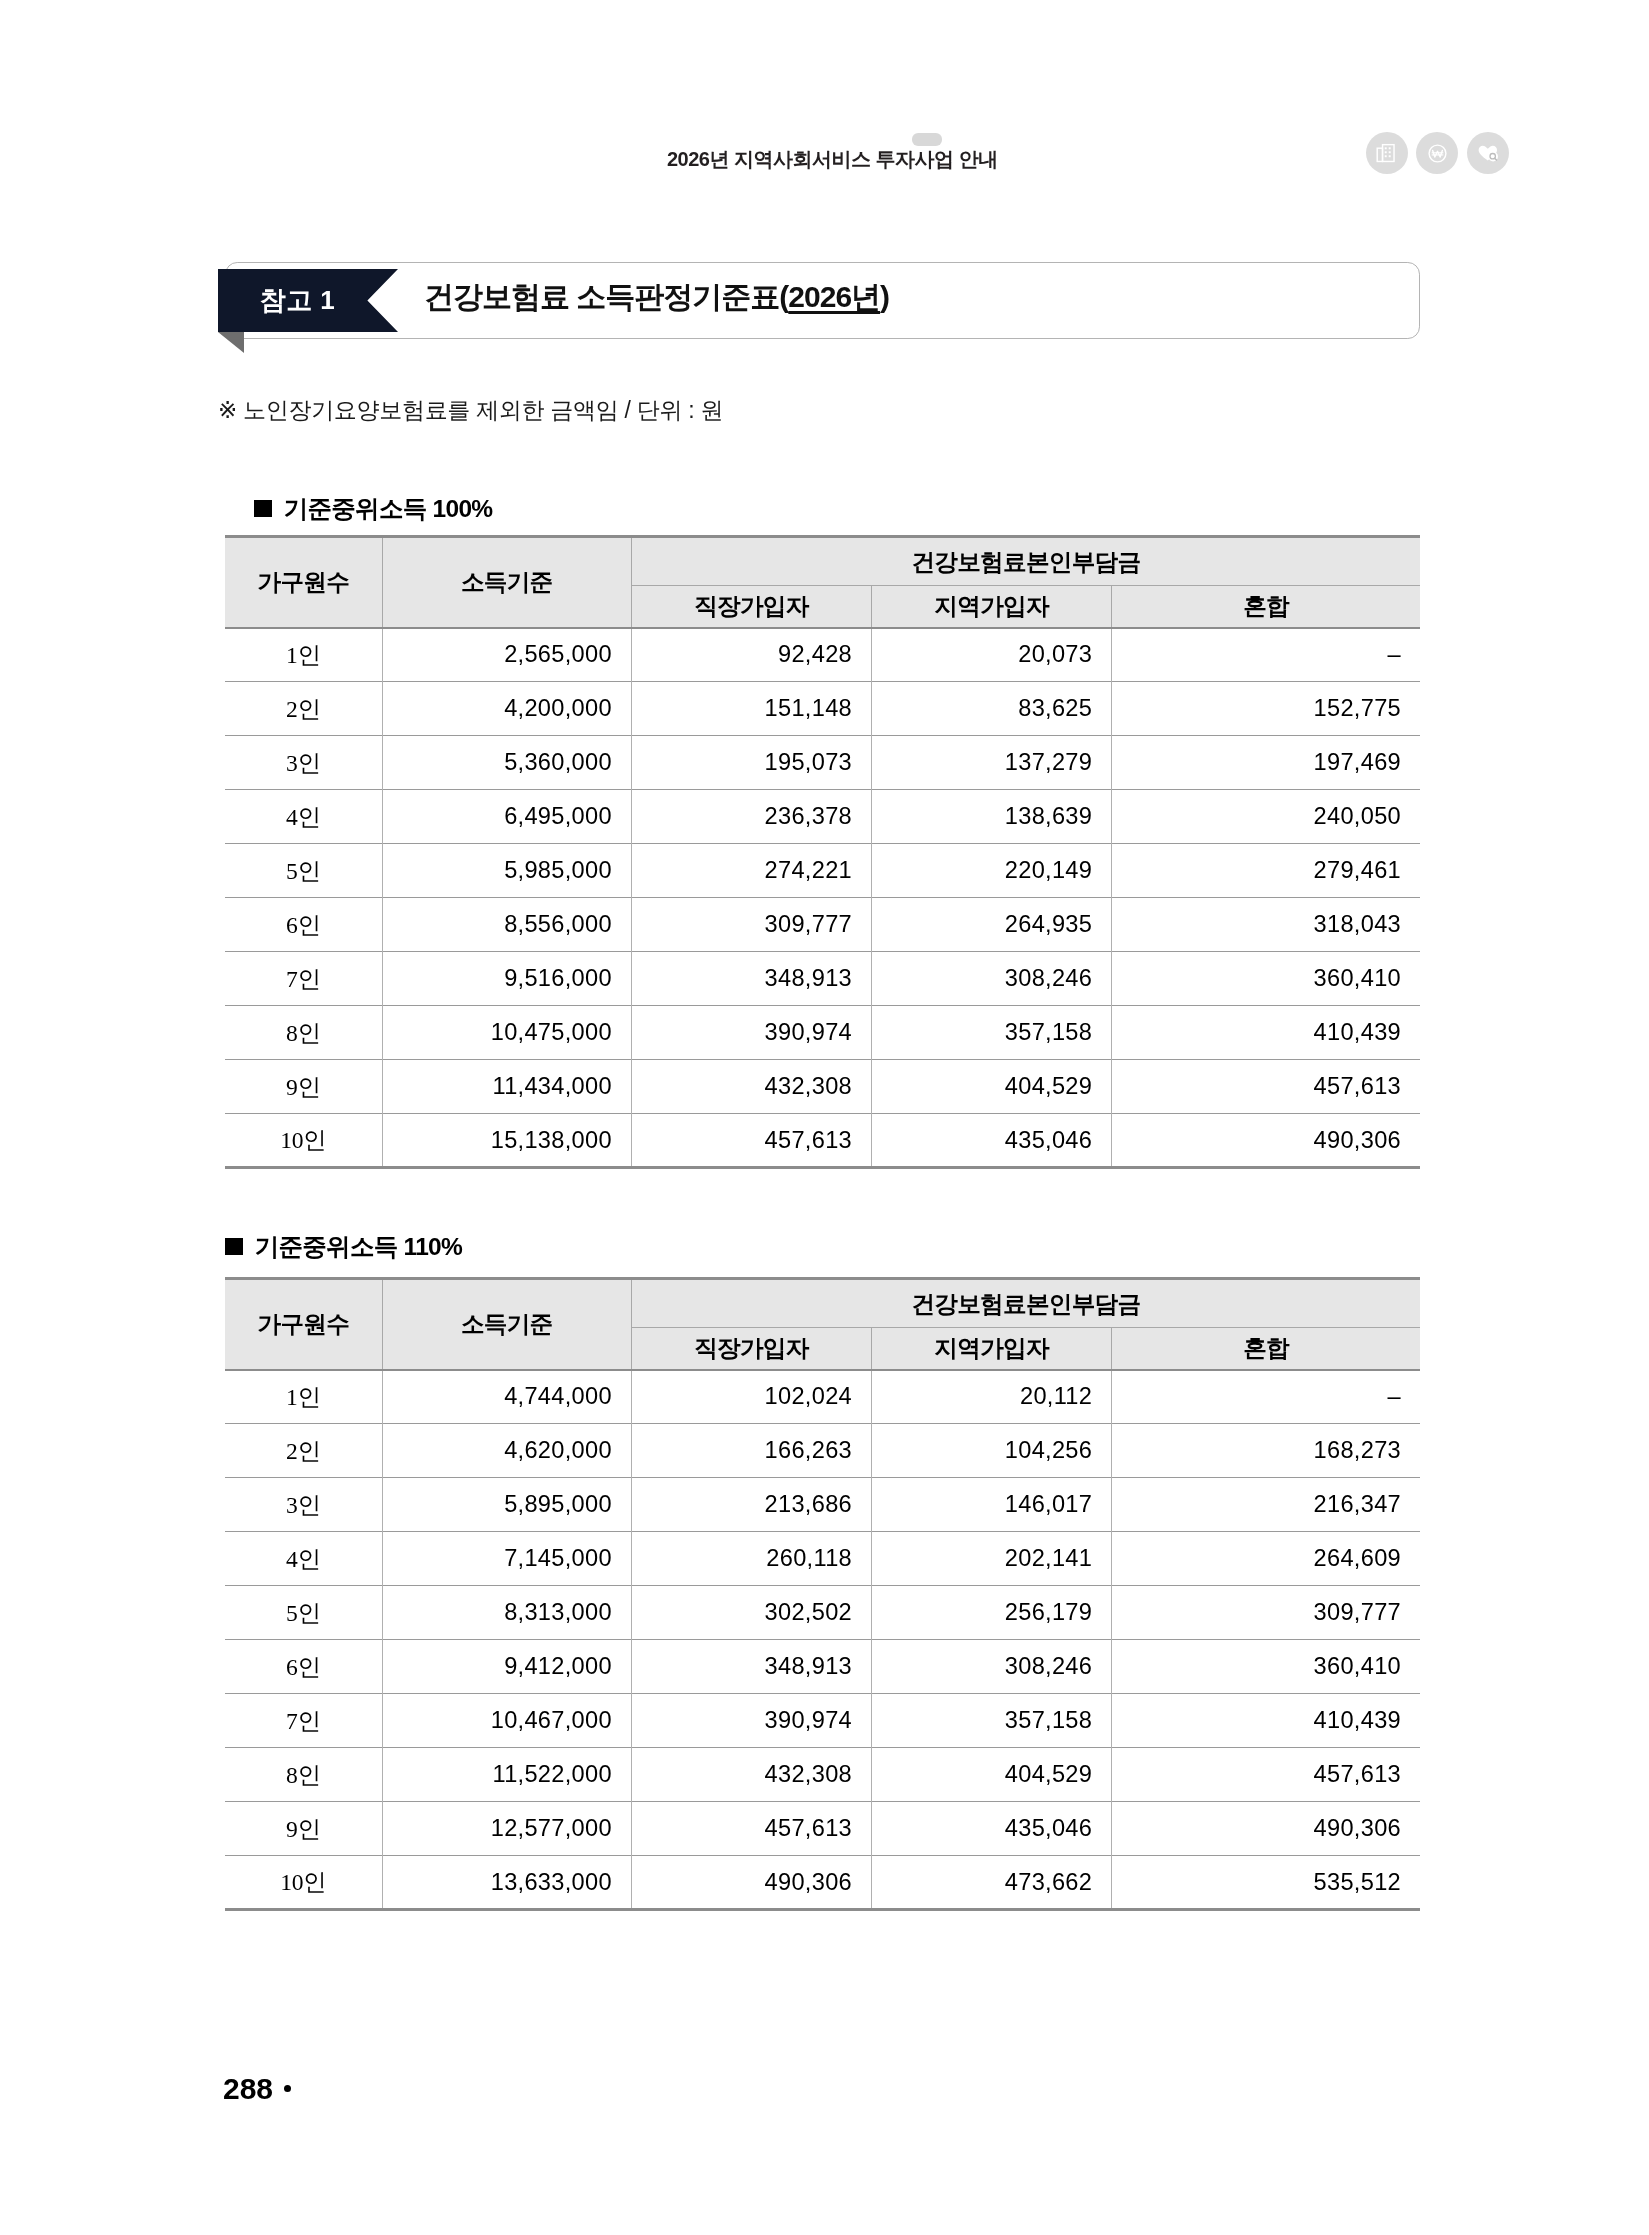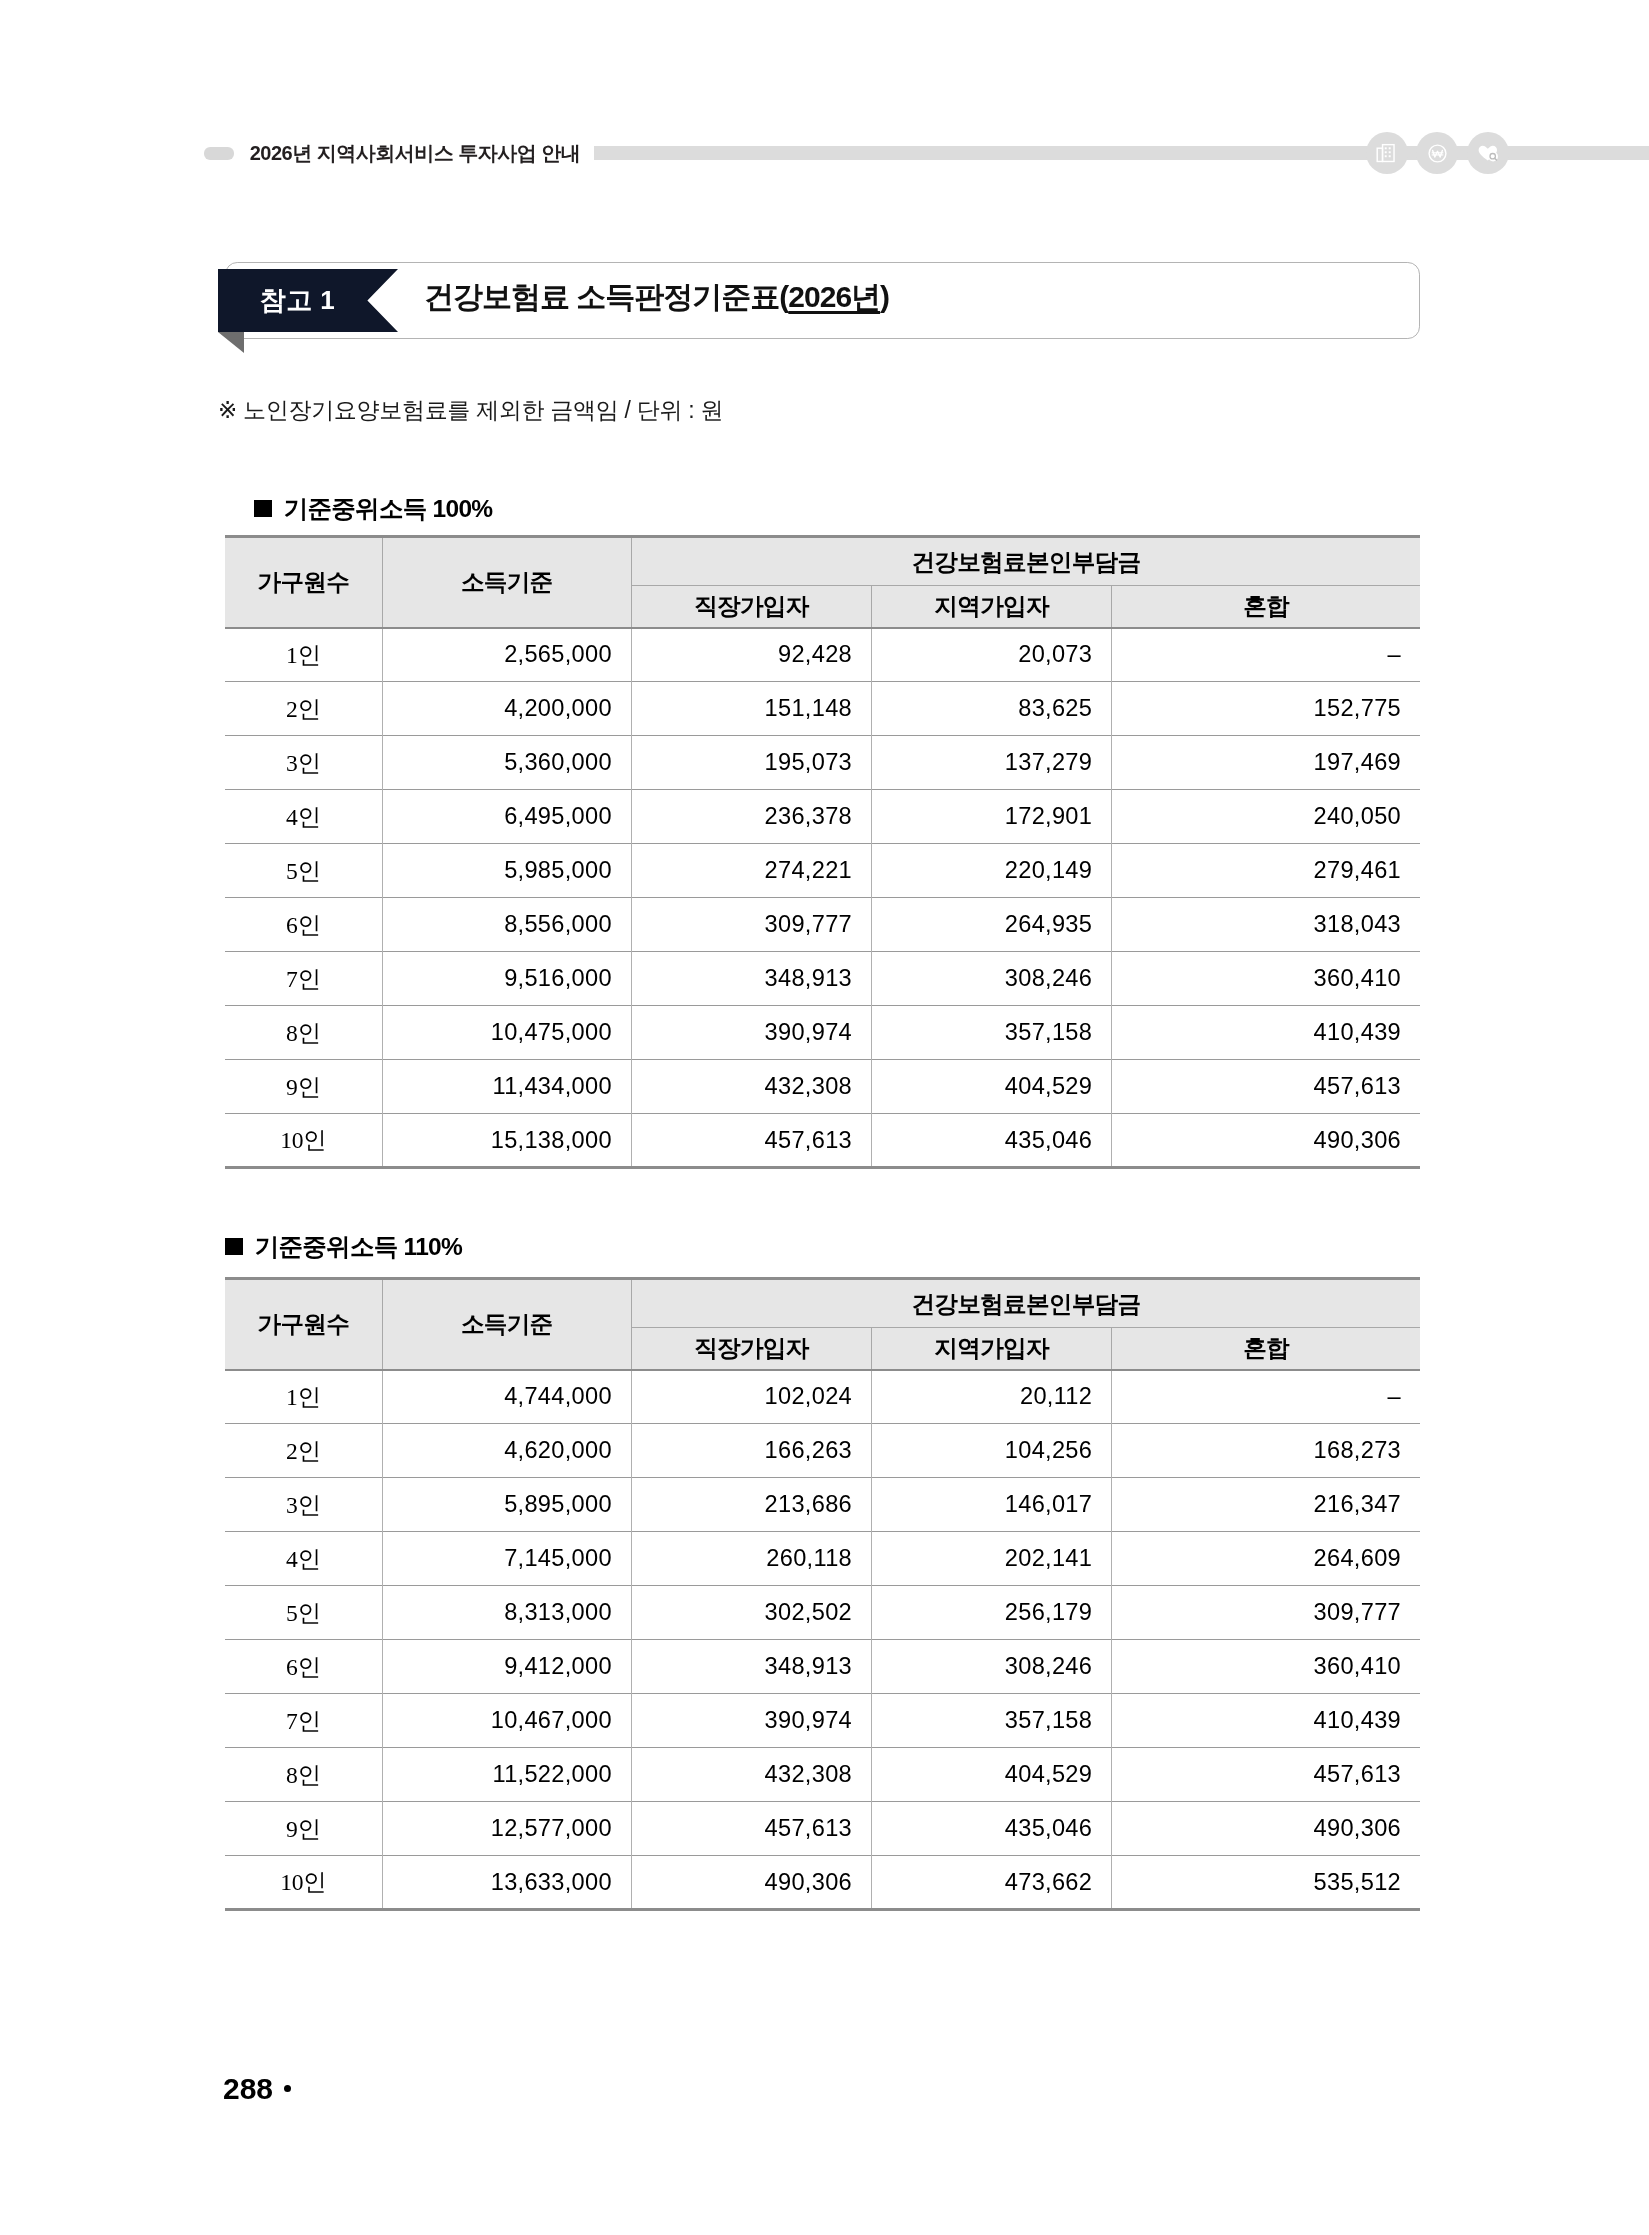--- a/index.html
+++ b/index.html
@@ -16,20 +16,21 @@
     overflow: hidden;
   }
 
   
   .running-header {
     position: absolute;
     left: 0; right: 0; top: 133px;
     height: 40px;
     display: flex;
     align-items: center;
+    flex-direction: column;
   }
   .rh-tick {
     width: 30px; height: 13px;
     background: #d8d8d8;
     border-radius: 6.1px;
     margin-left: 204px;
     flex: 0 0 auto;
   }
   .rh-title {
     margin-left: 15.7px;
@@ -324,21 +325,21 @@
         <td class="members">3인</td>
         <td>5,360,000</td>
         <td>195,073</td>
         <td>137,279</td>
         <td class="mixed">197,469</td>
       </tr>
       <tr>
         <td class="members">4인</td>
         <td>6,495,000</td>
         <td>236,378</td>
-        <td>172,901</td>
+        <td>138,639</td>
         <td class="mixed">240,050</td>
       </tr>
       <tr>
         <td class="members">5인</td>
         <td>5,985,000</td>
         <td>274,221</td>
         <td>220,149</td>
         <td class="mixed">279,461</td>
       </tr>
       <tr>

